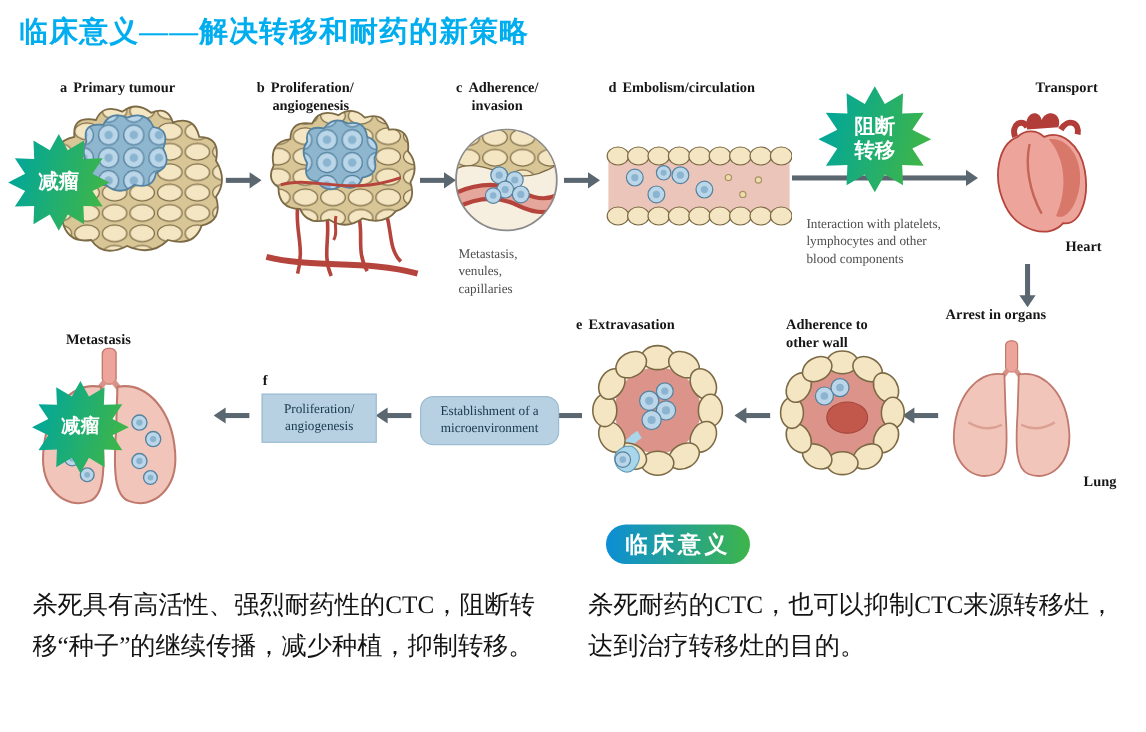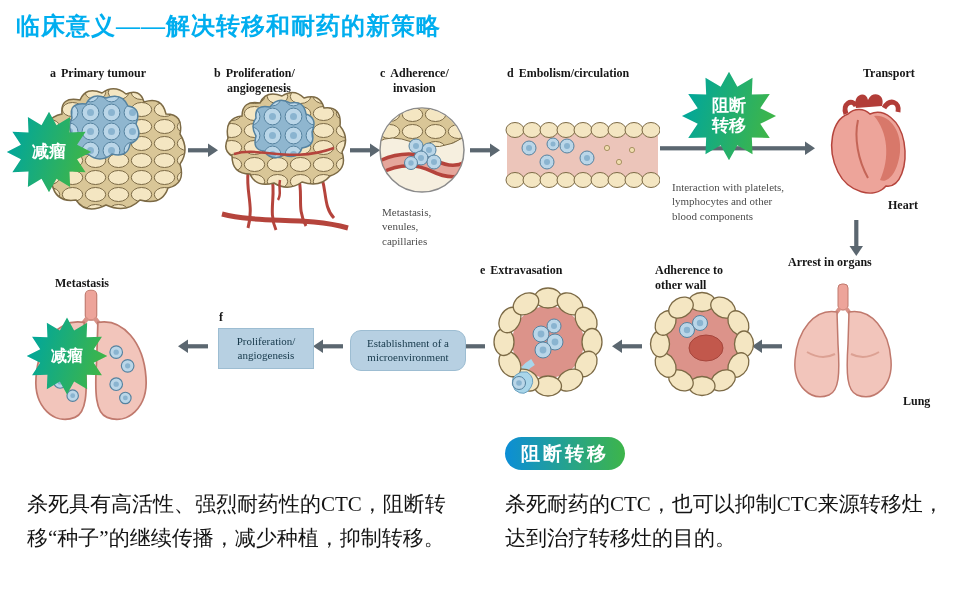--- a/index.html
+++ b/index.html
@@ -413,18 +413,18 @@
           <circle cx="82" cy="84" r="2.3"></circle>
           <circle cx="90" cy="96" r="2.1"></circle>
       </g>
     </svg>
   </div>
 
   <div class="abs starburst" style="left:25px;top:316px;width:84px;height:80px;font-size:16px;">
     <span>减瘤</span>
   </div>
 
-  <div class="abs badge" style="left:505px;top:437px;">阻断转移</div>
+  <div class="abs badge" style="left:505px;top:437px;">临床意义</div>
 
   <div class="abs para" style="left:27px;top:488px;width:452px;">杀死具有高活性、强烈耐药性的CTC，阻断转移“种子”的继续传播，减少种植，抑制转移。</div>
-  <div class="abs para" style="left:505px;top:488px;width:440px;">杀死耐药的CTC，也可以抑制CTC来源转移灶，达到治疗转移灶的目的。</div>
+  <div class="abs para" style="left:490px;top:488px;width:440px;">杀死耐药的CTC，也可以抑制CTC来源转移灶，达到治疗转移灶的目的。</div>
 
 </div>
 
 </body></html>

